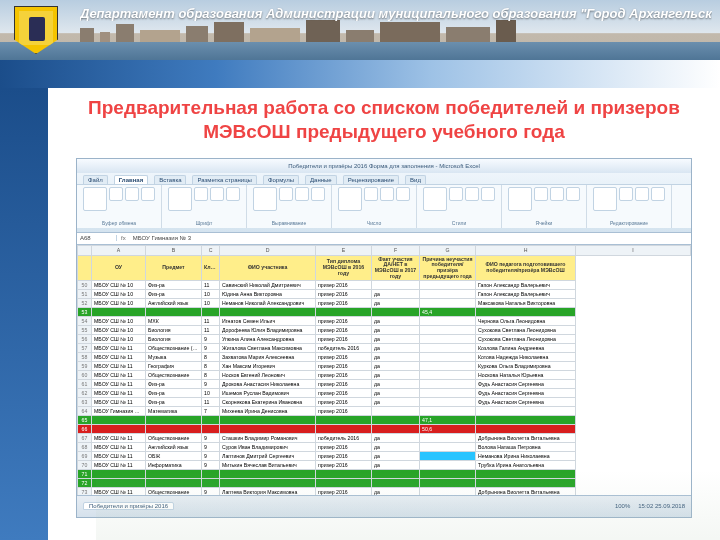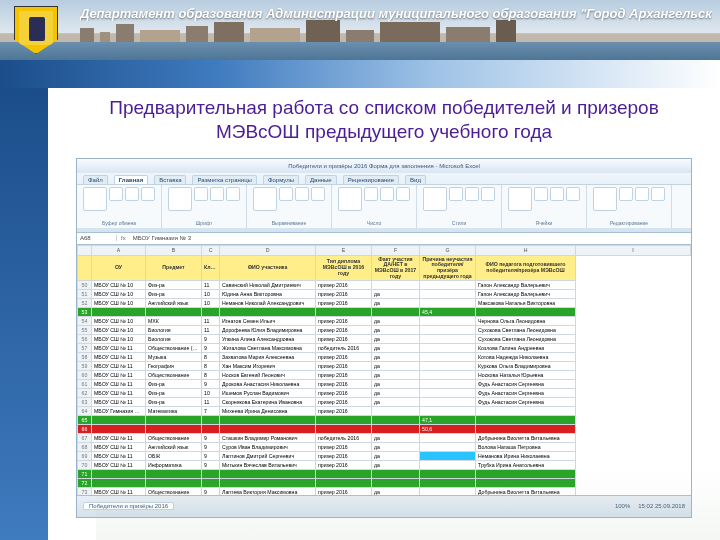--- a/index.html
+++ b/index.html
@@ -23,21 +23,21 @@
   .buildings span:nth-child(11){width:44px;height:15px;}
   .buildings span:nth-child(12){width:20px;height:22px;background:#6a5c4e;}
   .crest { position:absolute; top:6px; left:14px; width:44px; height:48px; }
   .shield { width:44px; height:48px; background:#f5c400; clip-path: polygon(0 0,100% 0,100% 70%,50% 100%,0 70%); border:1px solid #333; position:relative;}
   .shield .inner{ position:absolute; inset:4px 4px 8px 4px; background:#f5d23a;}
   .shield .figure{ position:absolute; top:10px; left:14px; width:16px; height:24px; background:#2a2d55; border-radius:2px;}
   .dept-title { position:absolute; top:6px; left:80px; right:8px; color:#fff; font-size:13px; font-weight:bold; text-shadow:0 1px 2px rgba(0,0,0,.5); font-style:italic; white-space:nowrap; overflow:hidden;}
   .blue-stripe { position:absolute; top:60px; left:0; width:100%; height:28px; background: linear-gradient(to right,#1b4d8a,#3f7bbf 30%,#9ec2e6 60%, #ffffff 100%); }
   .side-stripe { position:absolute; left:0; top:88px; bottom:0; width:48px; background: linear-gradient(to bottom,#1b4d8a,#3f7bbf); }
   .content { position:absolute; left:48px; top:88px; right:0; bottom:0; background:#fff; }
-  h2.page-title { color:#4c1d95; text-align:center; font-size:19px; font-weight:normal; padding:8px 28px 6px; line-height:1.25; }
+  h2.page-title { color:#ef4444; text-align:center; font-size:19px; font-weight:bold; padding:8px 28px 6px; line-height:1.25; }
   .excel { margin:8px 28px 0; border:1px solid #9bb3c9; height:360px; background:#e8eef4; position:relative; overflow:hidden;}
   .titlebar { height:14px; background:linear-gradient(#f7fbff,#d9e6f2); display:flex; align-items:center; padding:0 6px; font-size:6px; color:#3a5a7a;}
   .titlebar .wb{ margin:0 auto; }
   .ribbon { height:60px; background:linear-gradient(#eef5fb,#d4e3ef); border-bottom:1px solid #a9bfd4;}
   .tabs { display:flex; gap:6px; padding:2px 6px 0; font-size:6px; color:#2a4c72;}
   .tabs span{ padding:1px 4px; background:#e1ecf5; border:1px solid #c1d3e3; border-bottom:none; border-radius:2px 2px 0 0;}
   .tabs span.active{ background:#fff; font-weight:bold;}
   .ribbon-body{ height:44px; background:#f6fafd; border-top:1px solid #c1d3e3; display:flex;}
   .rgroup{ border-right:1px solid #d0dce7; padding:2px 6px; display:flex; flex-direction:column; justify-content:space-between; font-size:5px; color:#5a7a98;}
   .rgroup .btns{ display:flex; gap:2px; flex-wrap:wrap;}

